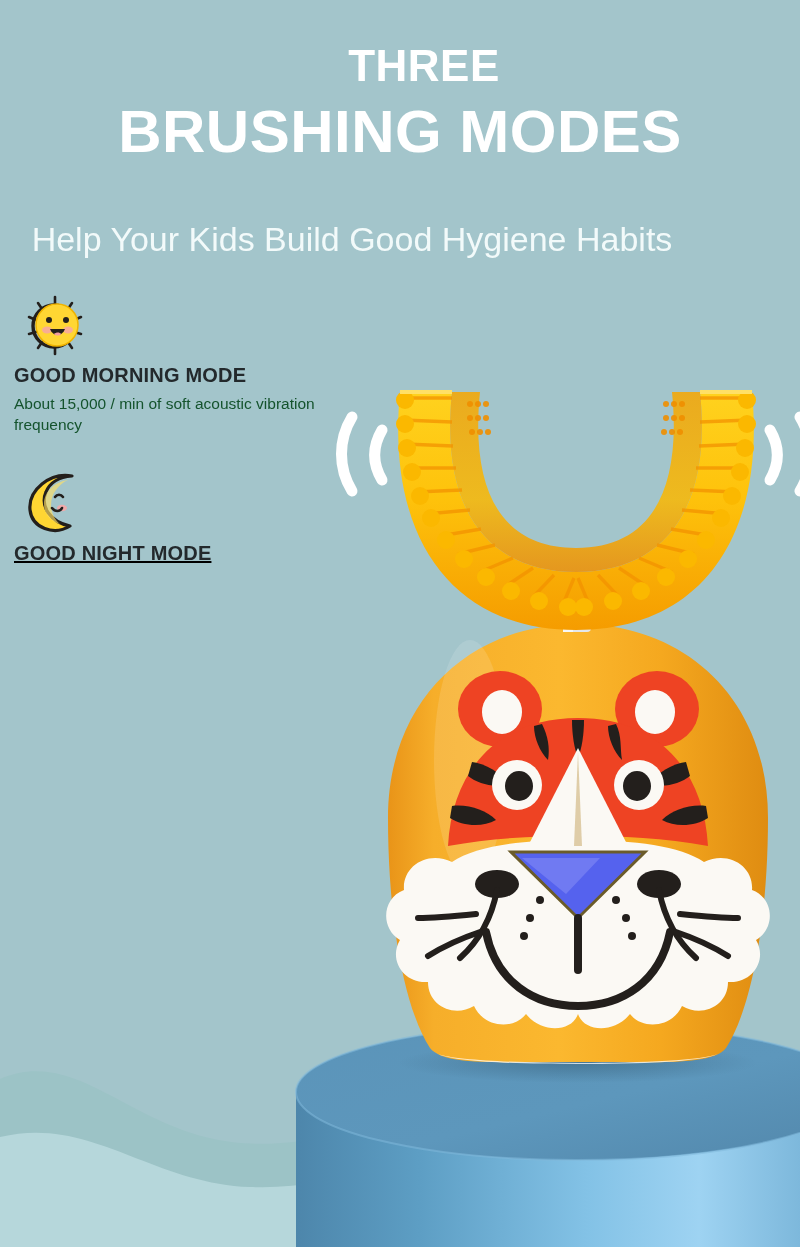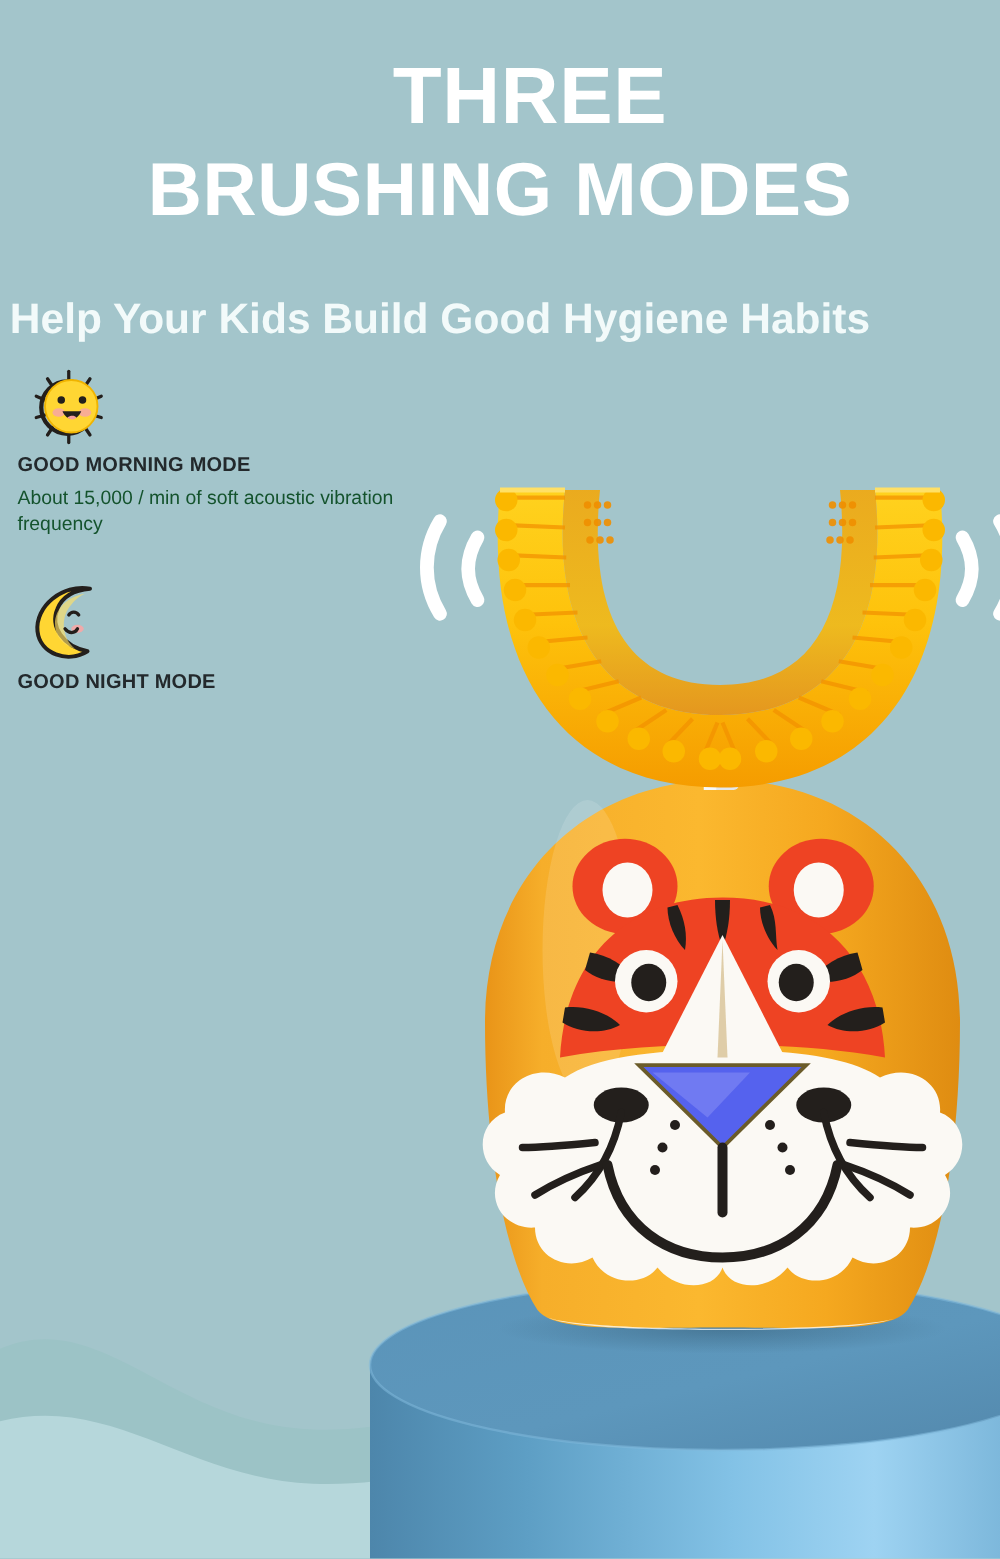--- a/index.html
+++ b/index.html
@@ -13,42 +13,42 @@
 
   
   .bg-wave{position:absolute;left:0;bottom:0;width:800px;height:260px;}
 
   
   .headline{
     position:absolute;left:0;top:44px;width:800px;text-align:center;
     color:#ffffff;line-height:1.0;
     font-weight:700;letter-spacing:.5px;
   }
-  .headline .l1{display:block;font-size:64px;font-stretch:condensed;padding-left:48px;}
+  .headline .l1{display:block;font-size:44px;font-stretch:condensed;padding-left:48px;}
   .headline .l2{display:block;font-size:60px;margin-top:14px;font-stretch:condensed;}
   .subtitle{
-    position:absolute;left:0;top:236px;width:704px;text-align:center;
-    color:#f2fafa;font-size:34px;font-weight:700;letter-spacing:0px;
+    position:absolute;left:0;top:220px;width:704px;text-align:center;
+    color:#f2fafa;font-size:34px;font-weight:400;letter-spacing:0px;
     font-stretch:condensed;
   }
 
   
   .features{position:absolute;left:14px;top:292px;width:350px;z-index:5;}
   .feature{position:relative;}
   .feature .icon{display:block;height:66px;margin-bottom:6px;}
   .feature .ftitle{
-    font-size:16px;font-weight:700;color:#23292c;letter-spacing:.2px;
+    font-size:20px;font-weight:700;color:#23292c;letter-spacing:.2px;
     margin:0 0 6px 0;
   }
   .feature .fdesc{
     font-size:15.5px;color:#14532d;line-height:1.38;margin:0;
     max-width:310px;
   }
   #feat-0{margin-bottom:34px;}
-  #feat-1{margin-bottom:16px;}
+  #feat-1{margin-bottom:16px;text-decoration:underline;}
 
   
   .product{position:absolute;left:0;top:0;width:800px;height:1247px;pointer-events:none;}
   .product svg{display:block;}
 </style>
 </head>
 <body>
 
 <div class="stage">
 

